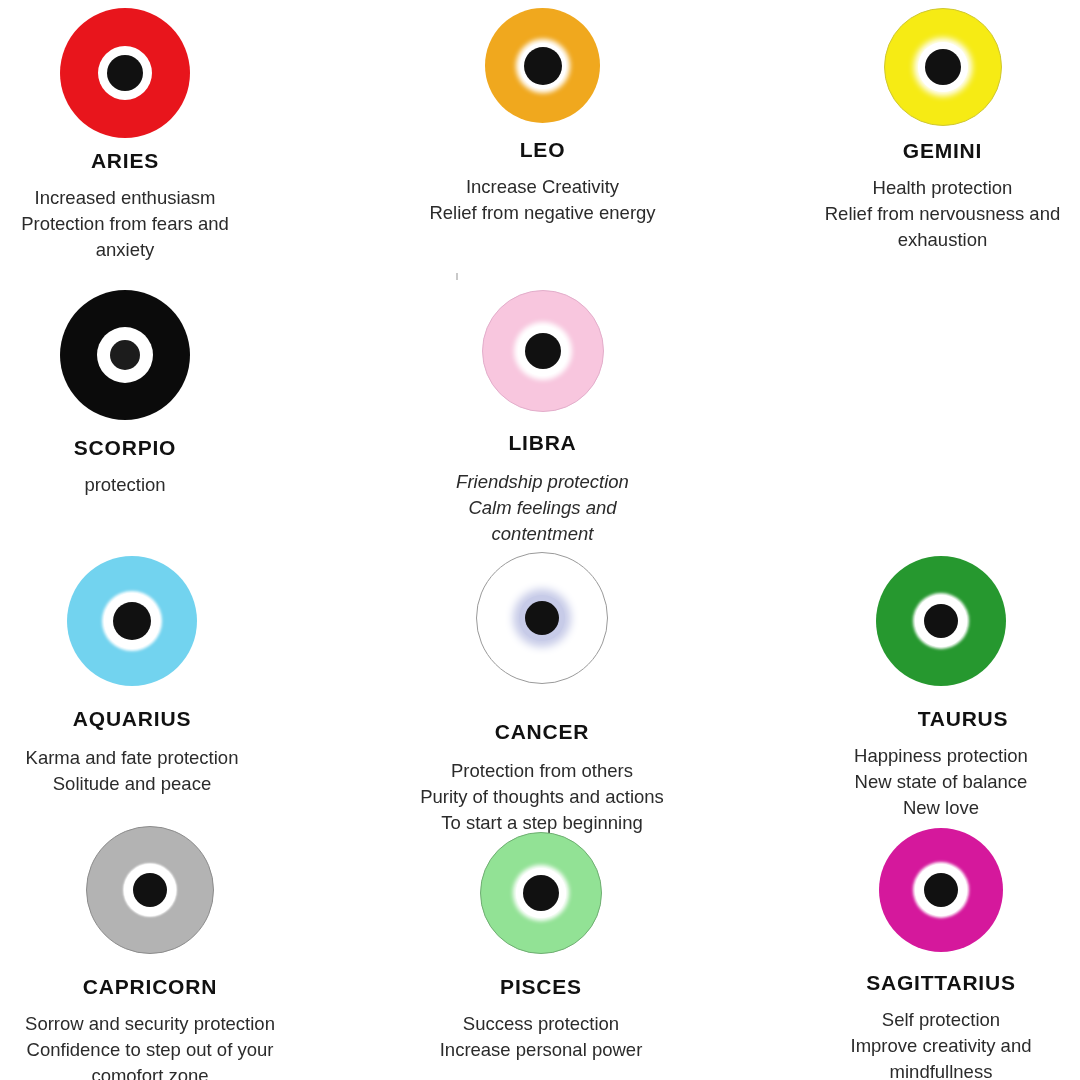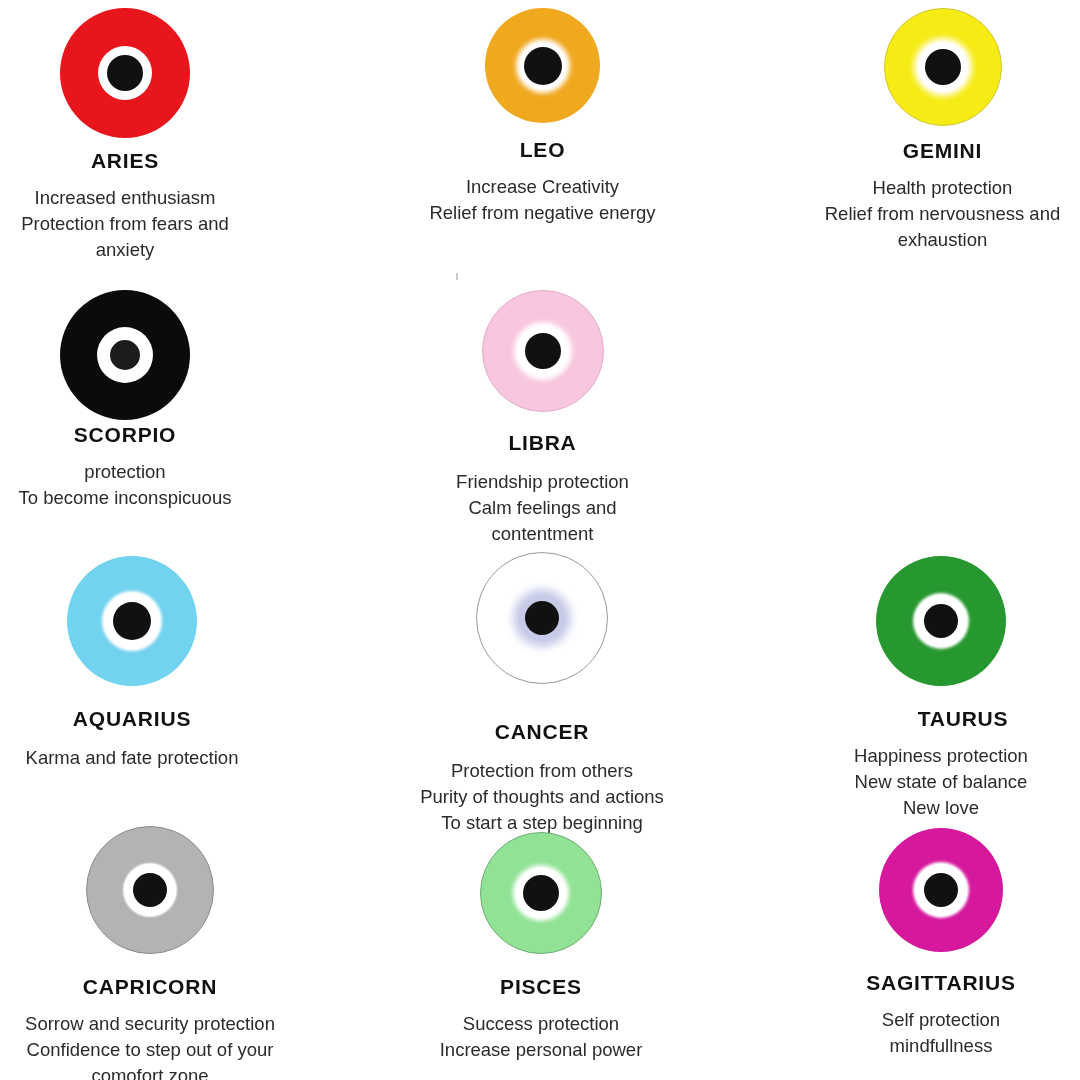--- a/index.html
+++ b/index.html
@@ -117,40 +117,40 @@
       </div>
       <div class="sign-name" style="margin-top: 14px;">GEMINI</div>
       <div class="meanings" style="margin-top: 14px;"><span class="meaning-line">Health protection</span><span class="meaning-line">Relief from nervousness and</span><span class="meaning-line">exhaustion</span></div>
     </div>
     <div class="cell" style="left: 10px; top: 290px; width: 230px;">
       <div class="eye" style="width: 130px; height: 130px; background: rgb(11, 11, 11);">
         <div class="ring" style="width: 56px; height: 56px; background: rgb(255, 255, 255);">
           <div class="pupil" style="width: 30px; height: 30px; background: rgb(28, 28, 28);"></div>
         </div>
       </div>
-      <div class="sign-name" style="margin-top: 4px;">SCORPIO</div>
-      <div class="meanings" style="margin-top: 14px;"><span class="meaning-line">protection</span><span class="meaning-line">To become inconspicuous</span></div>
+      <div class="sign-name" style="margin-top: 17px;">SCORPIO</div>
+      <div class="meanings" style="margin-top: 14px;"><span class="meaning-line">protection</span></div>
     </div>
     <div class="cell" style="left: 420px; top: 290px; width: 245px;">
       <div class="eye" style="width: 122px; height: 122px; background: rgb(248, 198, 222); border: 1px solid rgb(227, 174, 203);">
         <div class="ring" style="width: 50px; height: 50px; background: rgb(255, 255, 255); box-shadow: rgb(255, 255, 255) 0px 0px 5px 4px;">
           <div class="pupil" style="width: 36px; height: 36px; background: rgb(17, 17, 17);"></div>
         </div>
       </div>
       <div class="sign-name" style="margin-top: 20px;">LIBRA</div>
-      <div class="meanings" style="margin-top: 16px;"><span class="meaning-line">Friendship protection</span><span class="meaning-line">Calm feelings and contentment</span></div>
+      <div class="meanings" style="margin-top: 16px; font-style: italic;"><span class="meaning-line">Friendship protection</span><span class="meaning-line">Calm feelings and contentment</span></div>
     </div>
     <div class="cell" style="left: 10px; top: 556px; width: 244px;">
       <div class="eye" style="width: 130px; height: 130px; background: rgb(114, 211, 239);">
         <div class="ring" style="width: 56px; height: 56px; background: rgb(255, 255, 255); box-shadow: rgb(255, 255, 255) 0px 0px 3px 2px;">
           <div class="pupil" style="width: 38px; height: 38px; background: rgb(17, 17, 17);"></div>
         </div>
       </div>
       <div class="sign-name" style="margin-top: 22px;">AQUARIUS</div>
-      <div class="meanings" style="margin-top: 16px;"><span class="meaning-line">Karma and fate protection</span></div>
+      <div class="meanings" style="margin-top: 16px;"><span class="meaning-line">Karma and fate protection</span><span class="meaning-line">Solitude and peace</span></div>
     </div>
     <div class="cell" style="left: 408px; top: 552px; width: 268px;">
       <div class="eye" style="width: 132px; height: 132px; background: rgb(255, 255, 255); border: 1px solid rgb(154, 154, 154);">
         <div class="ring" style="width: 46px; height: 46px; background: rgb(199, 203, 232); box-shadow: rgb(199, 203, 232) 0px 0px 9px 6px;">
           <div class="pupil" style="width: 34px; height: 34px; background: rgb(17, 17, 17);"></div>
         </div>
       </div>
       <div class="sign-name" style="margin-top: 37px;">CANCER</div>
       <div class="meanings" style="margin-top: 16px;"><span class="meaning-line">Protection from others</span><span class="meaning-line">Purity of thoughts and actions</span><span class="meaning-line">To start a step beginning</span></div>
     </div>
@@ -181,15 +181,15 @@
       <div class="sign-name" style="margin-top: 22px;">PISCES</div>
       <div class="meanings" style="margin-top: 14px;"><span class="meaning-line">Success protection</span><span class="meaning-line">Increase personal power</span></div>
     </div>
     <div class="cell" style="left: 805px; top: 828px; width: 272px;">
       <div class="eye" style="width: 124px; height: 124px; background: rgb(213, 24, 156);">
         <div class="ring" style="width: 52px; height: 52px; background: rgb(255, 255, 255); box-shadow: rgb(255, 255, 255) 0px 0px 3px 2px;">
           <div class="pupil" style="width: 34px; height: 34px; background: rgb(17, 17, 17);"></div>
         </div>
       </div>
       <div class="sign-name" style="margin-top: 20px;">SAGITTARIUS</div>
-      <div class="meanings" style="margin-top: 14px;"><span class="meaning-line">Self protection</span><span class="meaning-line">mindfullness</span></div>
+      <div class="meanings" style="margin-top: 14px;"><span class="meaning-line">Self protection</span><span class="meaning-line">Improve creativity and</span><span class="meaning-line">mindfullness</span></div>
     </div>
   </div>
 
 </body></html>

